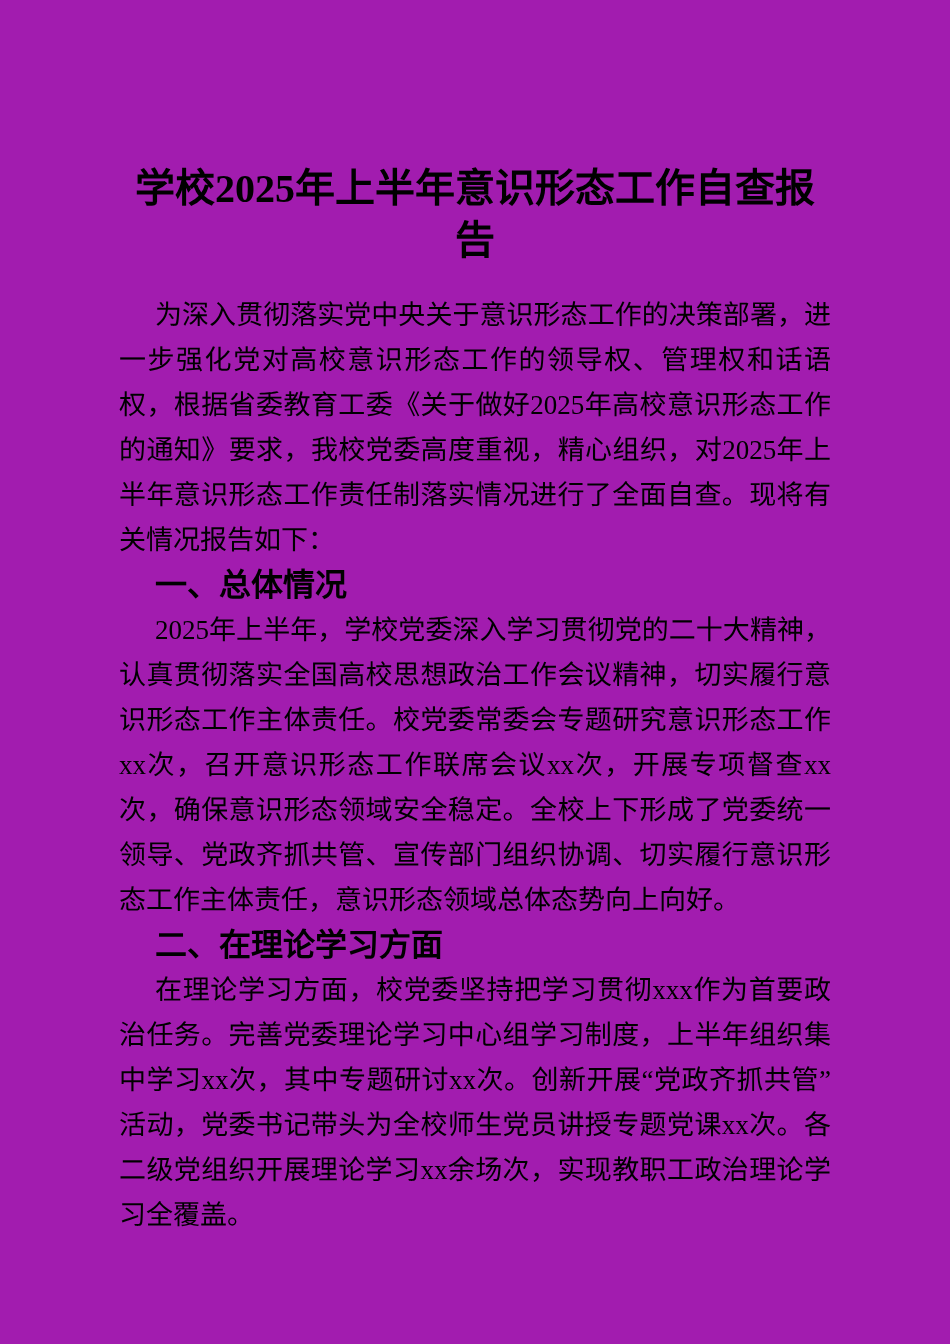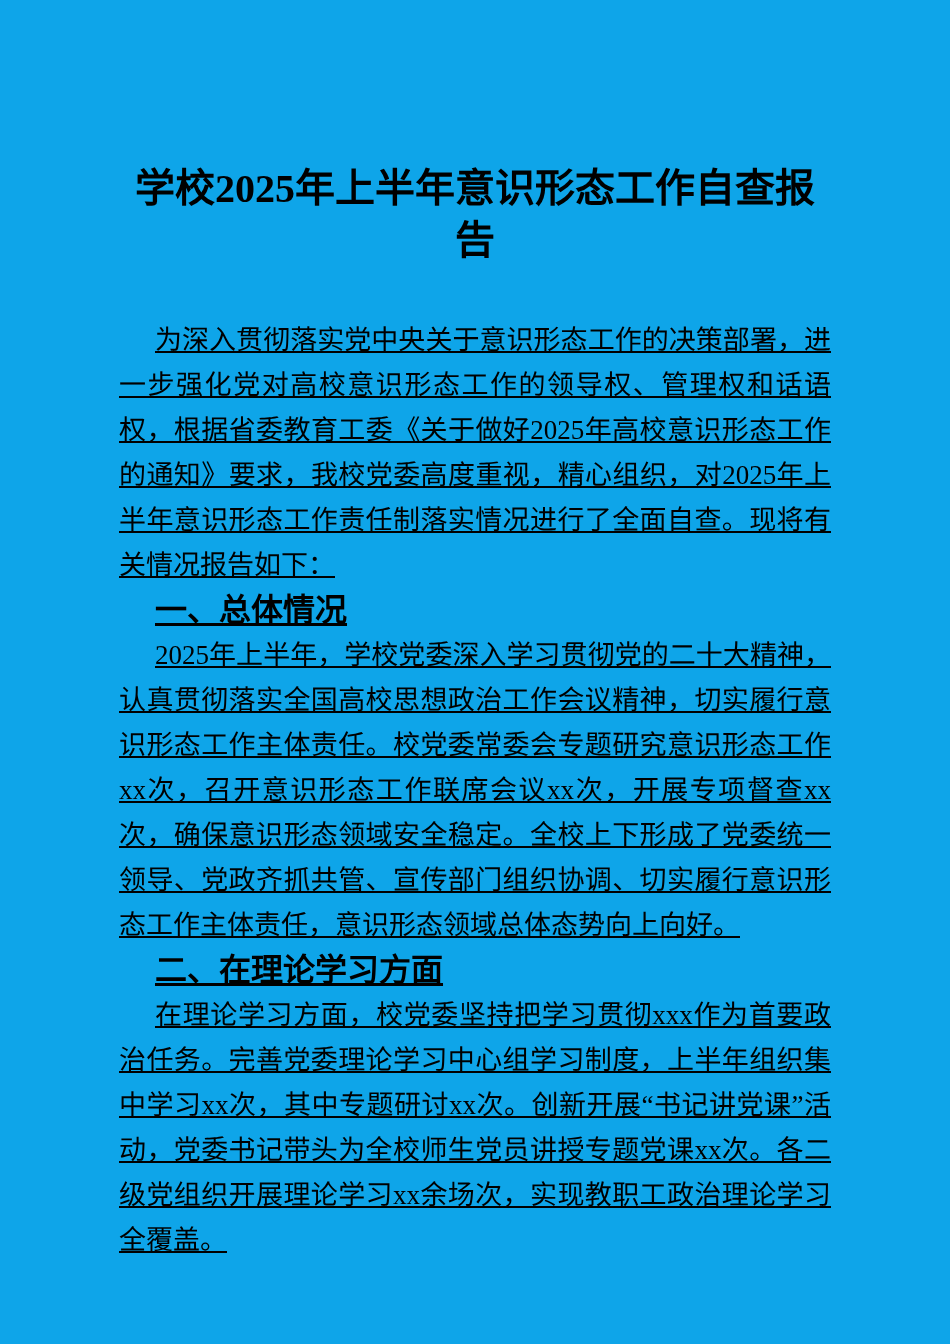--- a/index.html
+++ b/index.html
@@ -4,43 +4,42 @@
 <style>
   html, body {
     margin: 0;
     padding: 0;
     background: #ffffff;
   }
   .page {
     position: relative;
     width: 950px;
     height: 1344px;
-    background: #0ea5e9;
+    background: #a21caf;
     color: #000000;
     overflow: hidden;
     font-family: "Liberation Serif", "DejaVu Serif", serif;
   }
   .content {
     position: absolute;
     left: 119px;
     top: 163px;
     width: 712px;
   }
   .doc-title {
     margin: 0;
     font-size: 40px;
     line-height: 52px;
     font-weight: 700;
     text-align: center;
     letter-spacing: 0px;
     font-family: "Liberation Serif", "DejaVu Serif", serif;
   }
   .doc-body {
-    margin-top: 51px;
-    text-decoration: underline;
+    margin-top: 26px;
   }
   .doc-body p.para {
     margin: 0;
     font-size: 27px;
     line-height: 45px;
     text-align: justify;
     text-justify: inter-ideograph;
     text-indent: 36px;
     word-break: break-all;
   }
@@ -57,16 +56,16 @@
 <body>
 
 <div class="page">
   <div class="content">
     <h1 class="doc-title">学校2025年上半年意识形态工作自查报告</h1>
     <div class="doc-body">
       <p class="para">为深入贯彻落实党中央关于意识形态工作的决策部署，进一步强化党对高校意识形态工作的领导权、管理权和话语权，根据省委教育工委《关于做好2025年高校意识形态工作的通知》要求，我校党委高度重视，精心组织，对2025年上半年意识形态工作责任制落实情况进行了全面自查。现将有关情况报告如下：</p>
       <h2 class="heading">一、总体情况</h2>
       <p class="para">2025年上半年，学校党委深入学习贯彻党的二十大精神，认真贯彻落实全国高校思想政治工作会议精神，切实履行意识形态工作主体责任。校党委常委会专题研究意识形态工作xx次，召开意识形态工作联席会议xx次，开展专项督查xx次，确保意识形态领域安全稳定。全校上下形成了党委统一领导、党政齐抓共管、宣传部门组织协调、切实履行意识形态工作主体责任，意识形态领域总体态势向上向好。</p>
       <h2 class="heading">二、在理论学习方面</h2>
-      <p class="para">在理论学习方面，校党委坚持把学习贯彻xxx作为首要政治任务。完善党委理论学习中心组学习制度，上半年组织集中学习xx次，其中专题研讨xx次。创新开展“书记讲党课”活动，党委书记带头为全校师生党员讲授专题党课xx次。各二级党组织开展理论学习xx余场次，实现教职工政治理论学习全覆盖。</p>
+      <p class="para">在理论学习方面，校党委坚持把学习贯彻xxx作为首要政治任务。完善党委理论学习中心组学习制度，上半年组织集中学习xx次，其中专题研讨xx次。创新开展“党政齐抓共管”活动，党委书记带头为全校师生党员讲授专题党课xx次。各二级党组织开展理论学习xx余场次，实现教职工政治理论学习全覆盖。</p>
     </div>
   </div>
 </div>
 
 </body></html>

